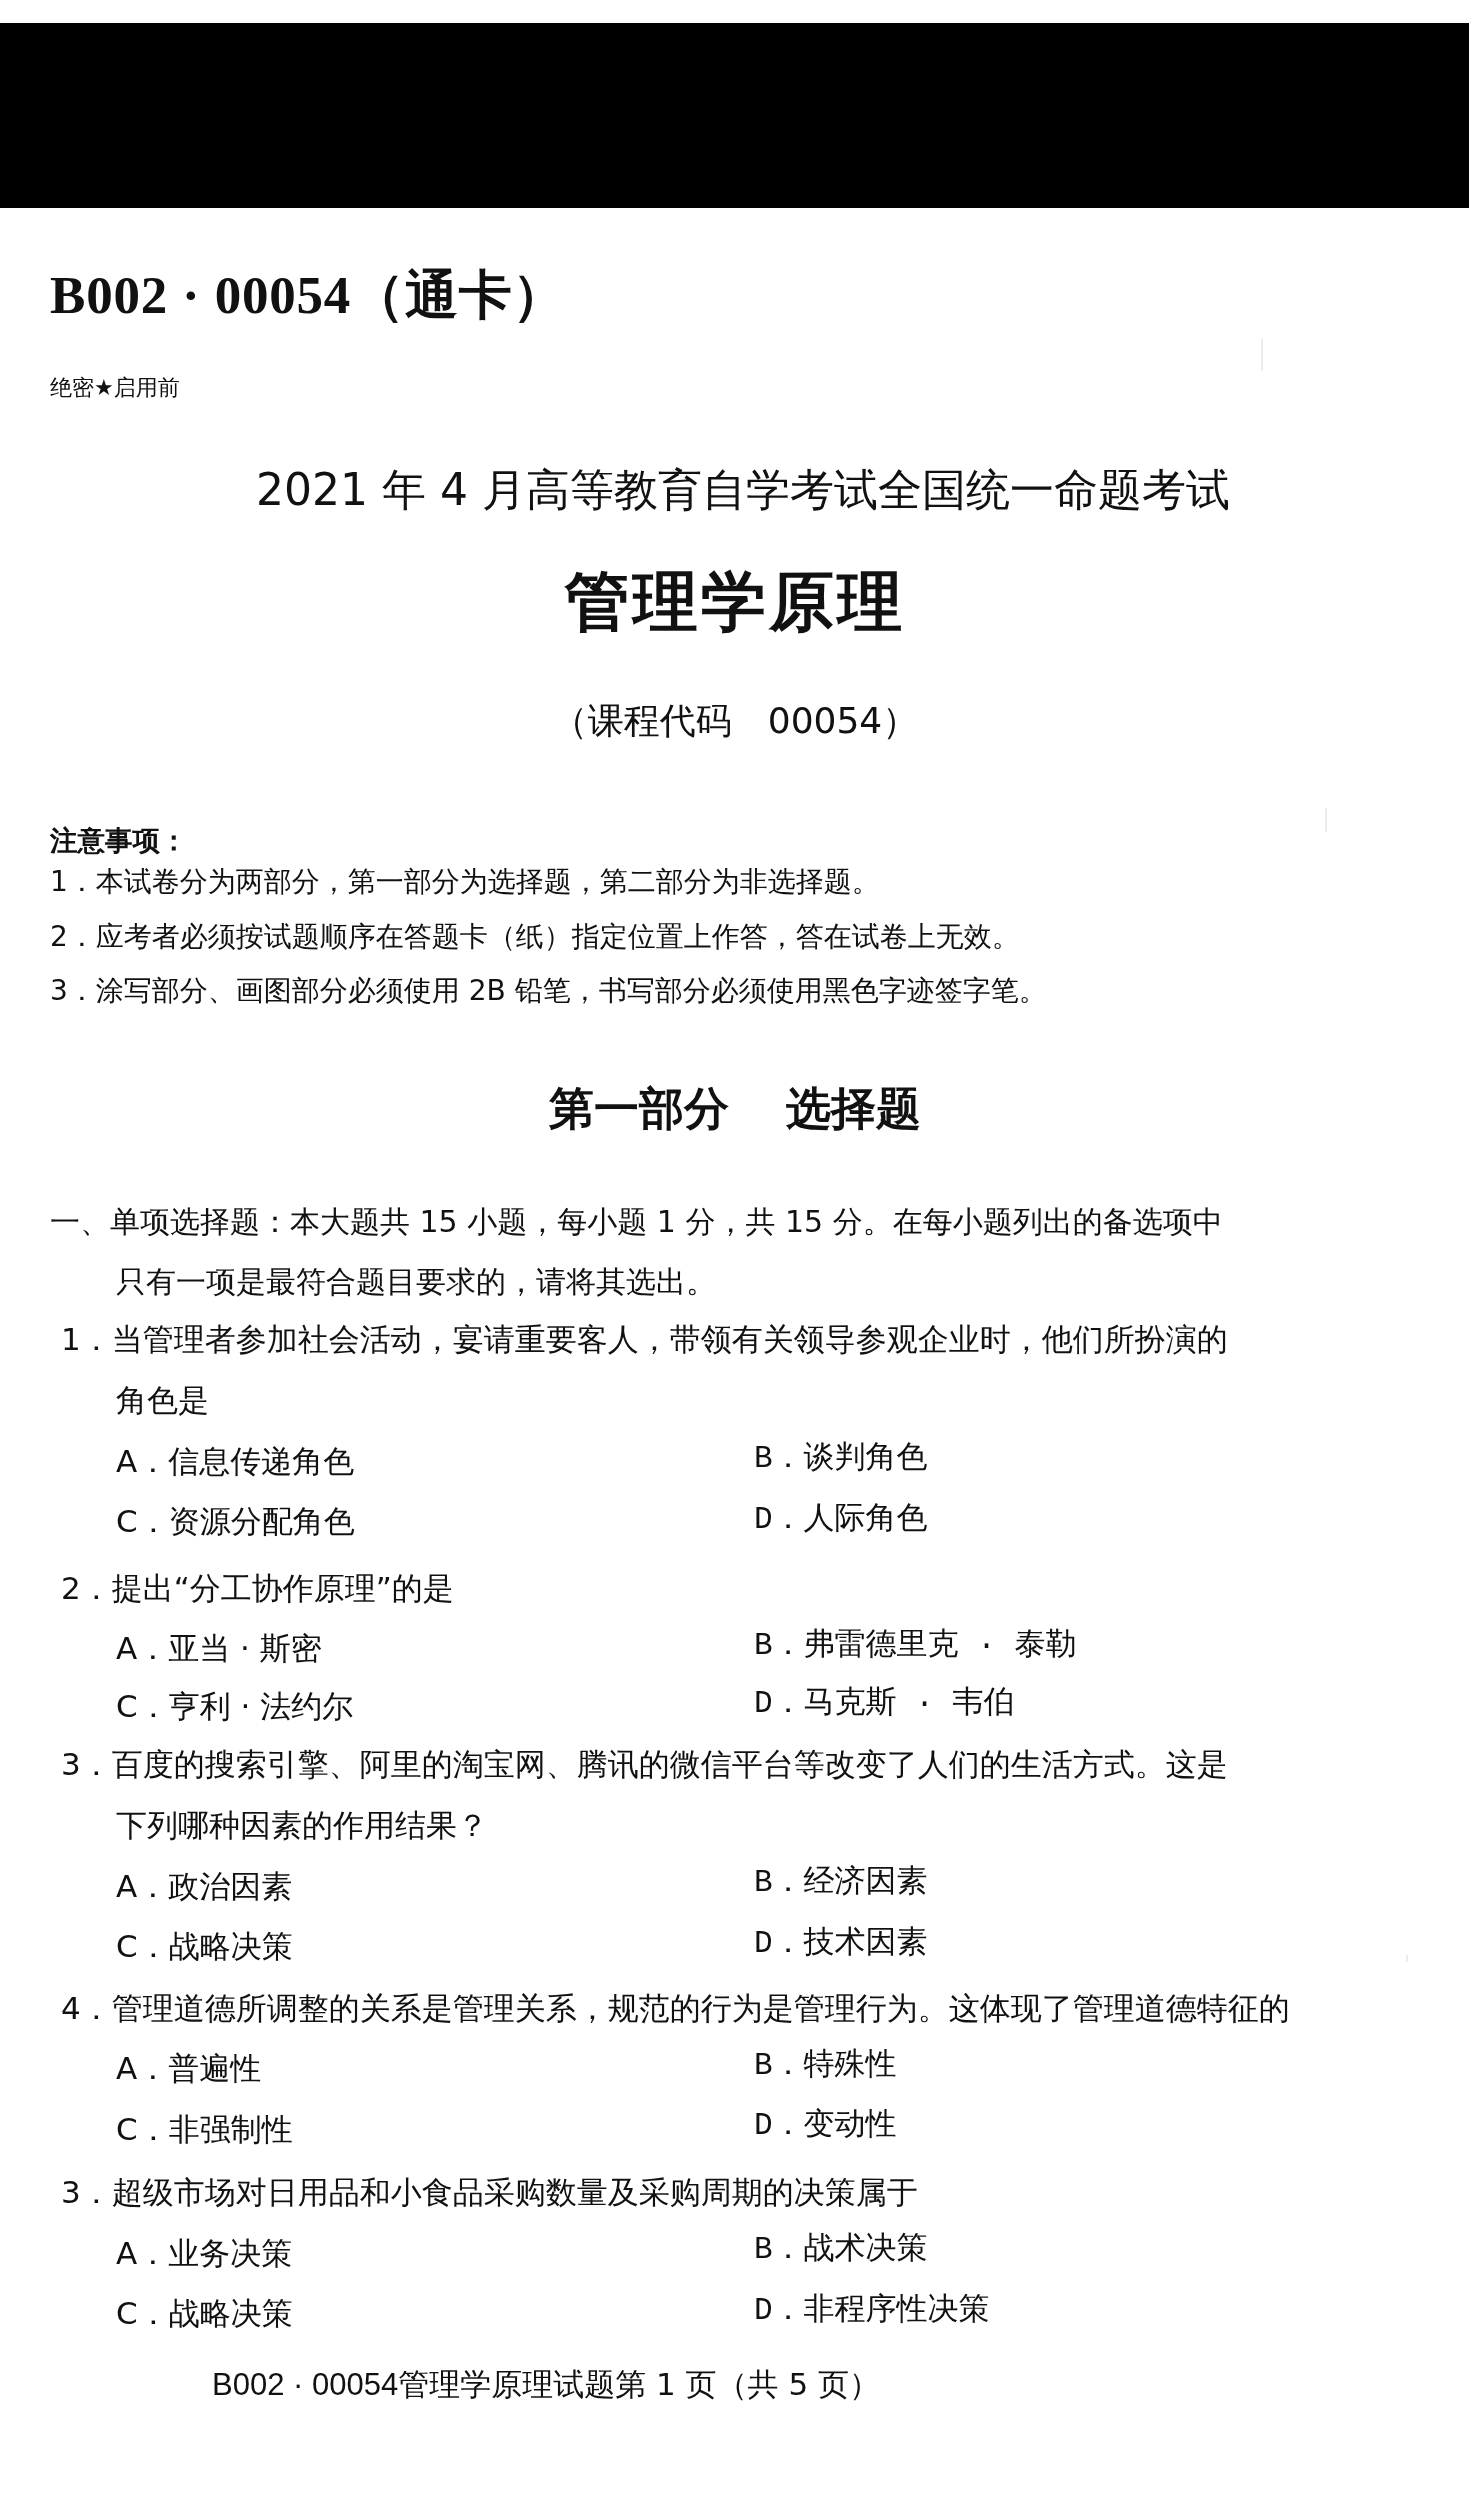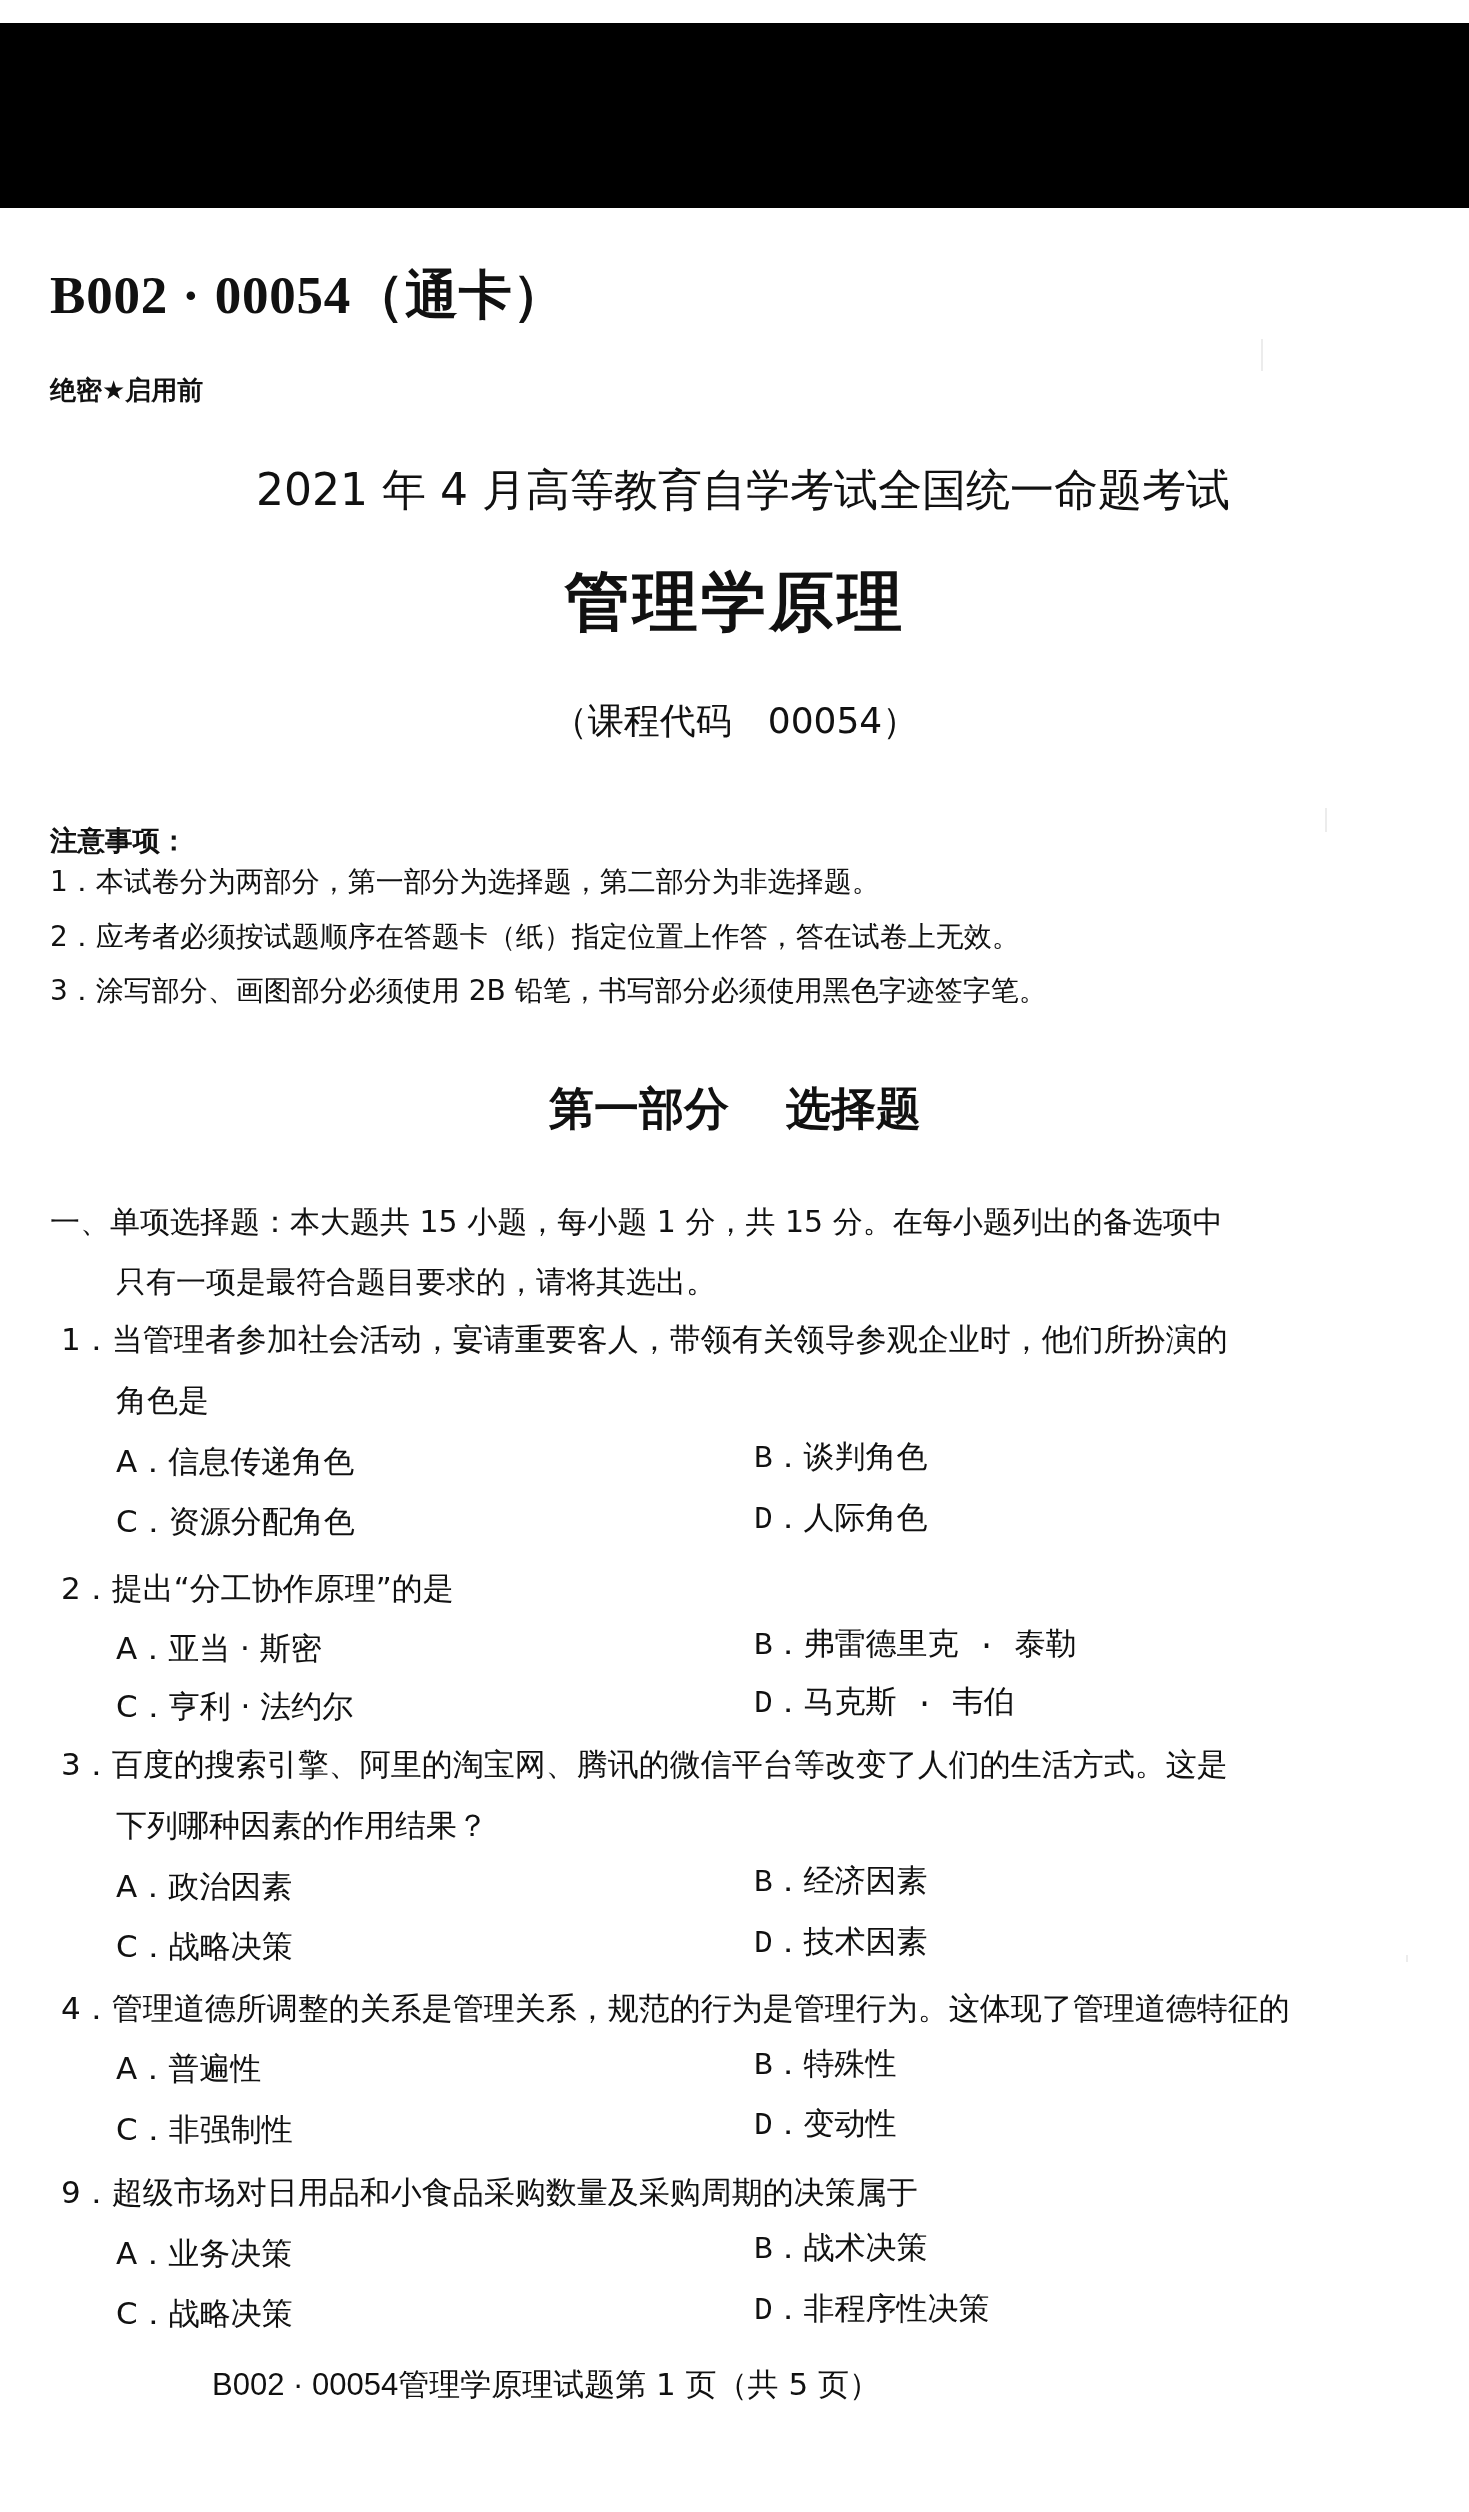--- a/index.html
+++ b/index.html
@@ -4,21 +4,21 @@
 <style>
   html, body { margin: 0; padding: 0; }
   body {
     width: 1470px; height: 2512px; background: #ffffff; position: relative;
     overflow: hidden; color: #111;
     font-family: "DejaVu Sans", "Liberation Sans", sans-serif;
   }
   .abs { position: absolute; white-space: nowrap; }
   .blackbar { position: absolute; left: 0; top: 23.4px; width: 1470px; height: 185px; background: #000; }
   .code-title { left: 50px; top: 260px; font-family: "Liberation Serif", "DejaVu Serif", serif; font-weight: bold; font-size: 53px; letter-spacing: 0.8px; }
-  .secret { left: 50px; top: 373px; font-size: 26px; font-weight: bold; }
+  .secret { left: 50px; top: 373px; font-size: 22px; font-weight: normal; }
   .center { left: 0; width: 1470px; text-align: center; }
   .exam-title { top: 461px; font-size: 44px; padding-left: 8px; }
   .subject { top: 558px; font-size: 65px; font-weight: bold; letter-spacing: 3.2px; }
   .course-code { top: 697px; font-size: 36px; }
   .notice-h { left: 50px; top: 823px; font-size: 27.5px; font-weight: bold; }
   .notice { left: 50px; font-size: 28px; }
   .part-title { top: 1079px; font-size: 45px; font-weight: bold; }
   .part-title span + span { margin-left: 57px; }
   .sec-instr { left: 50px; font-size: 30px; }
   .q { left: 61px; font-size: 31px; }
@@ -73,21 +73,21 @@
 <div class="abs opt optB" style="top:1860px">B．经济因素</div>
 <div class="abs opt optA" style="top:1926px">C．战略决策</div>
 <div class="abs opt optB" style="top:1921px">D．技术因素</div>
 
 <div class="abs q" style="top:1988px">4．管理道德所调整的关系是管理关系，规范的行为是管理行为。这体现了管理道德特征的</div>
 <div class="abs opt optA" style="top:2048px">A．普遍性</div>
 <div class="abs opt optB" style="top:2043px">B．特殊性</div>
 <div class="abs opt optA" style="top:2109px">C．非强制性</div>
 <div class="abs opt optB" style="top:2103px">D．变动性</div>
 
-<div class="abs q" style="top:2172px">9．超级市场对日用品和小食品采购数量及采购周期的决策属于</div>
+<div class="abs q" style="top:2172px">3．超级市场对日用品和小食品采购数量及采购周期的决策属于</div>
 <div class="abs opt optA" style="top:2233px">A．业务决策</div>
 <div class="abs opt optB" style="top:2227px">B．战术决策</div>
 <div class="abs opt optA" style="top:2293px">C．战略决策</div>
 <div class="abs opt optB" style="top:2288px">D．非程序性决策</div>
 
 <div class="abs footer">
   <span class="fcode">B002 · 00054</span><span>管理学原理试题第 1 页（共 5 页）</span>
 </div>
 
 <div class="noise" style="left:1261px; top:339px; width:1.6px; height:32px;"></div>

